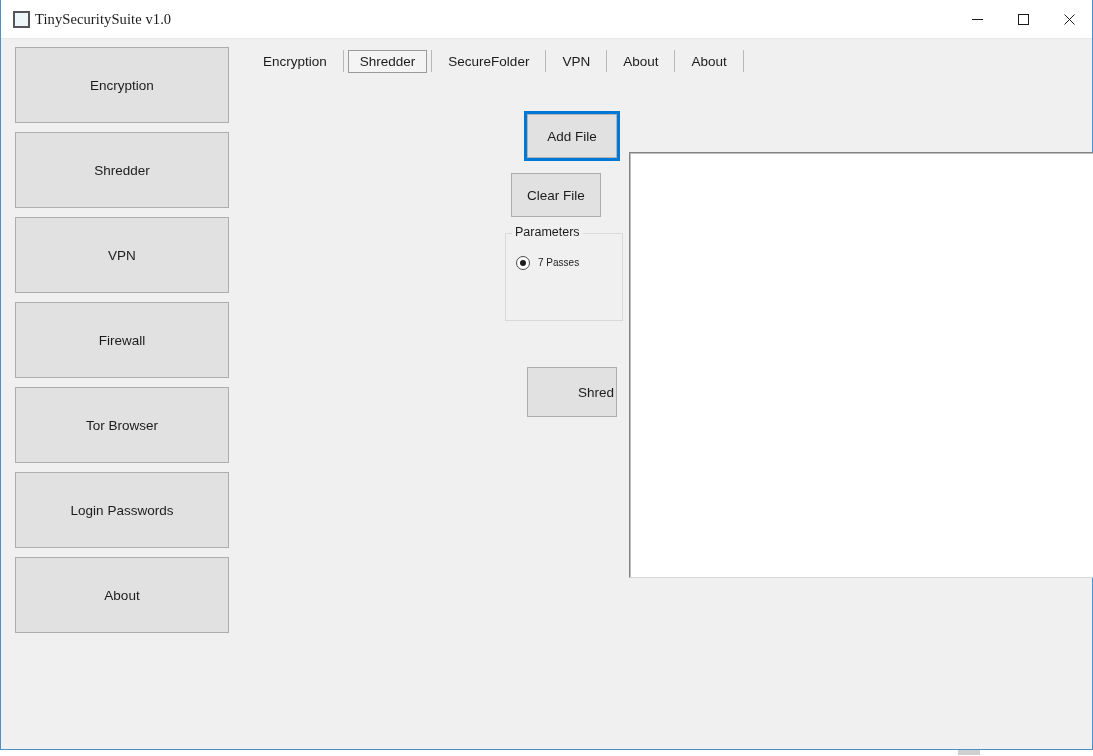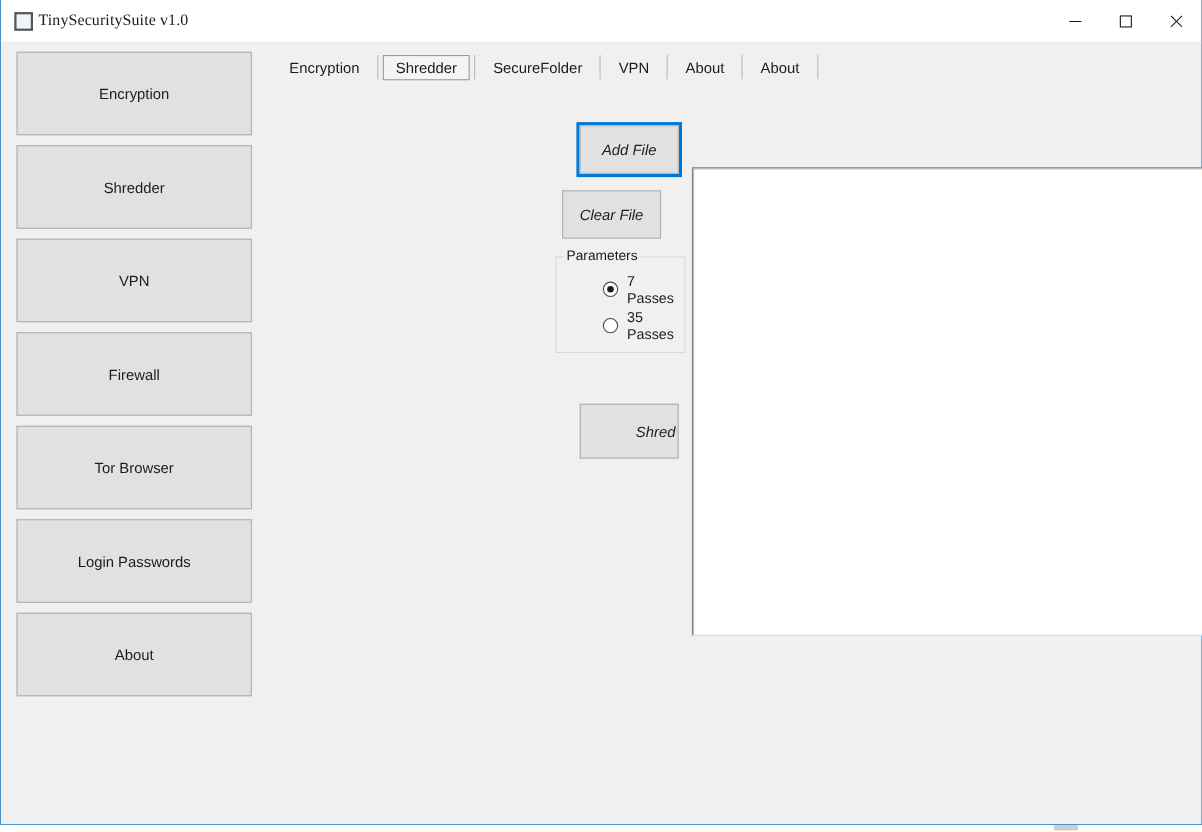--- a/index.html
+++ b/index.html
@@ -145,21 +145,20 @@
     height: 44px;
     background: #e1e1e1;
     border: 1px solid #adadad;
     font-size: 13.5px;
     font-family: "Liberation Sans", sans-serif;
     color: #1c1c1c;
     display: flex;
     align-items: center;
     justify-content: center;
     cursor: default;
-    font-style: italic;
   }
   .btn-focus {
     width: 96px;
     height: 50px;
     border: 3px solid #0078d7;
     padding: 0;
     display: flex;
     align-items: center;
     justify-content: center;
     background: #e1e1e1;
@@ -177,21 +176,20 @@
 
   
   .groupbox {
     margin-top: 16px;
     margin-left: -6px;
     width: 118px;
     height: 88px;
     border: 1px solid #d9d9d9;
     position: relative;
     padding-top: 12px;
-    padding-left: 32px;
   }
   .groupbox-label {
     position: absolute;
     top: -9px;
     left: 6px;
     background: #f0f0f0;
     padding: 0 3px;
     font-size: 12.5px;
     color: #1c1c1c;
   }
@@ -214,21 +212,21 @@
   }
   .radio.on::after {
     content: "";
     position: absolute;
     left: 3px; top: 3px;
     width: 6px; height: 6px;
     border-radius: 50%;
     background: #1c1c1c;
   }
   .radio-label {
-    font-size: 13px;
+    font-size: 10px;
     color: #1c1c1c;
   }
 
   .btn-shred {
     margin-left: 16px;
     margin-top: 46px;
     height: 50px;
     width: 90px;
     padding-left: 48px;
   }
@@ -364,24 +362,20 @@
         </div>
 
         <div class="groupbox">
           <span class="groupbox-label">Parameters</span>
 
           <div class="radio-row">
             <span class="radio on"></span>
             <span class="radio-label">7 Passes</span>
           </div>
 
-          <div class="radio-row">
-            <span class="radio"></span>
-            <span class="radio-label">35 Passes</span>
-          </div>
         </div>
 
         <div class="btn btn-shred">
           <span>Shred</span>
         </div>
 
       </div>
 
       <div class="listbox"></div>
 

